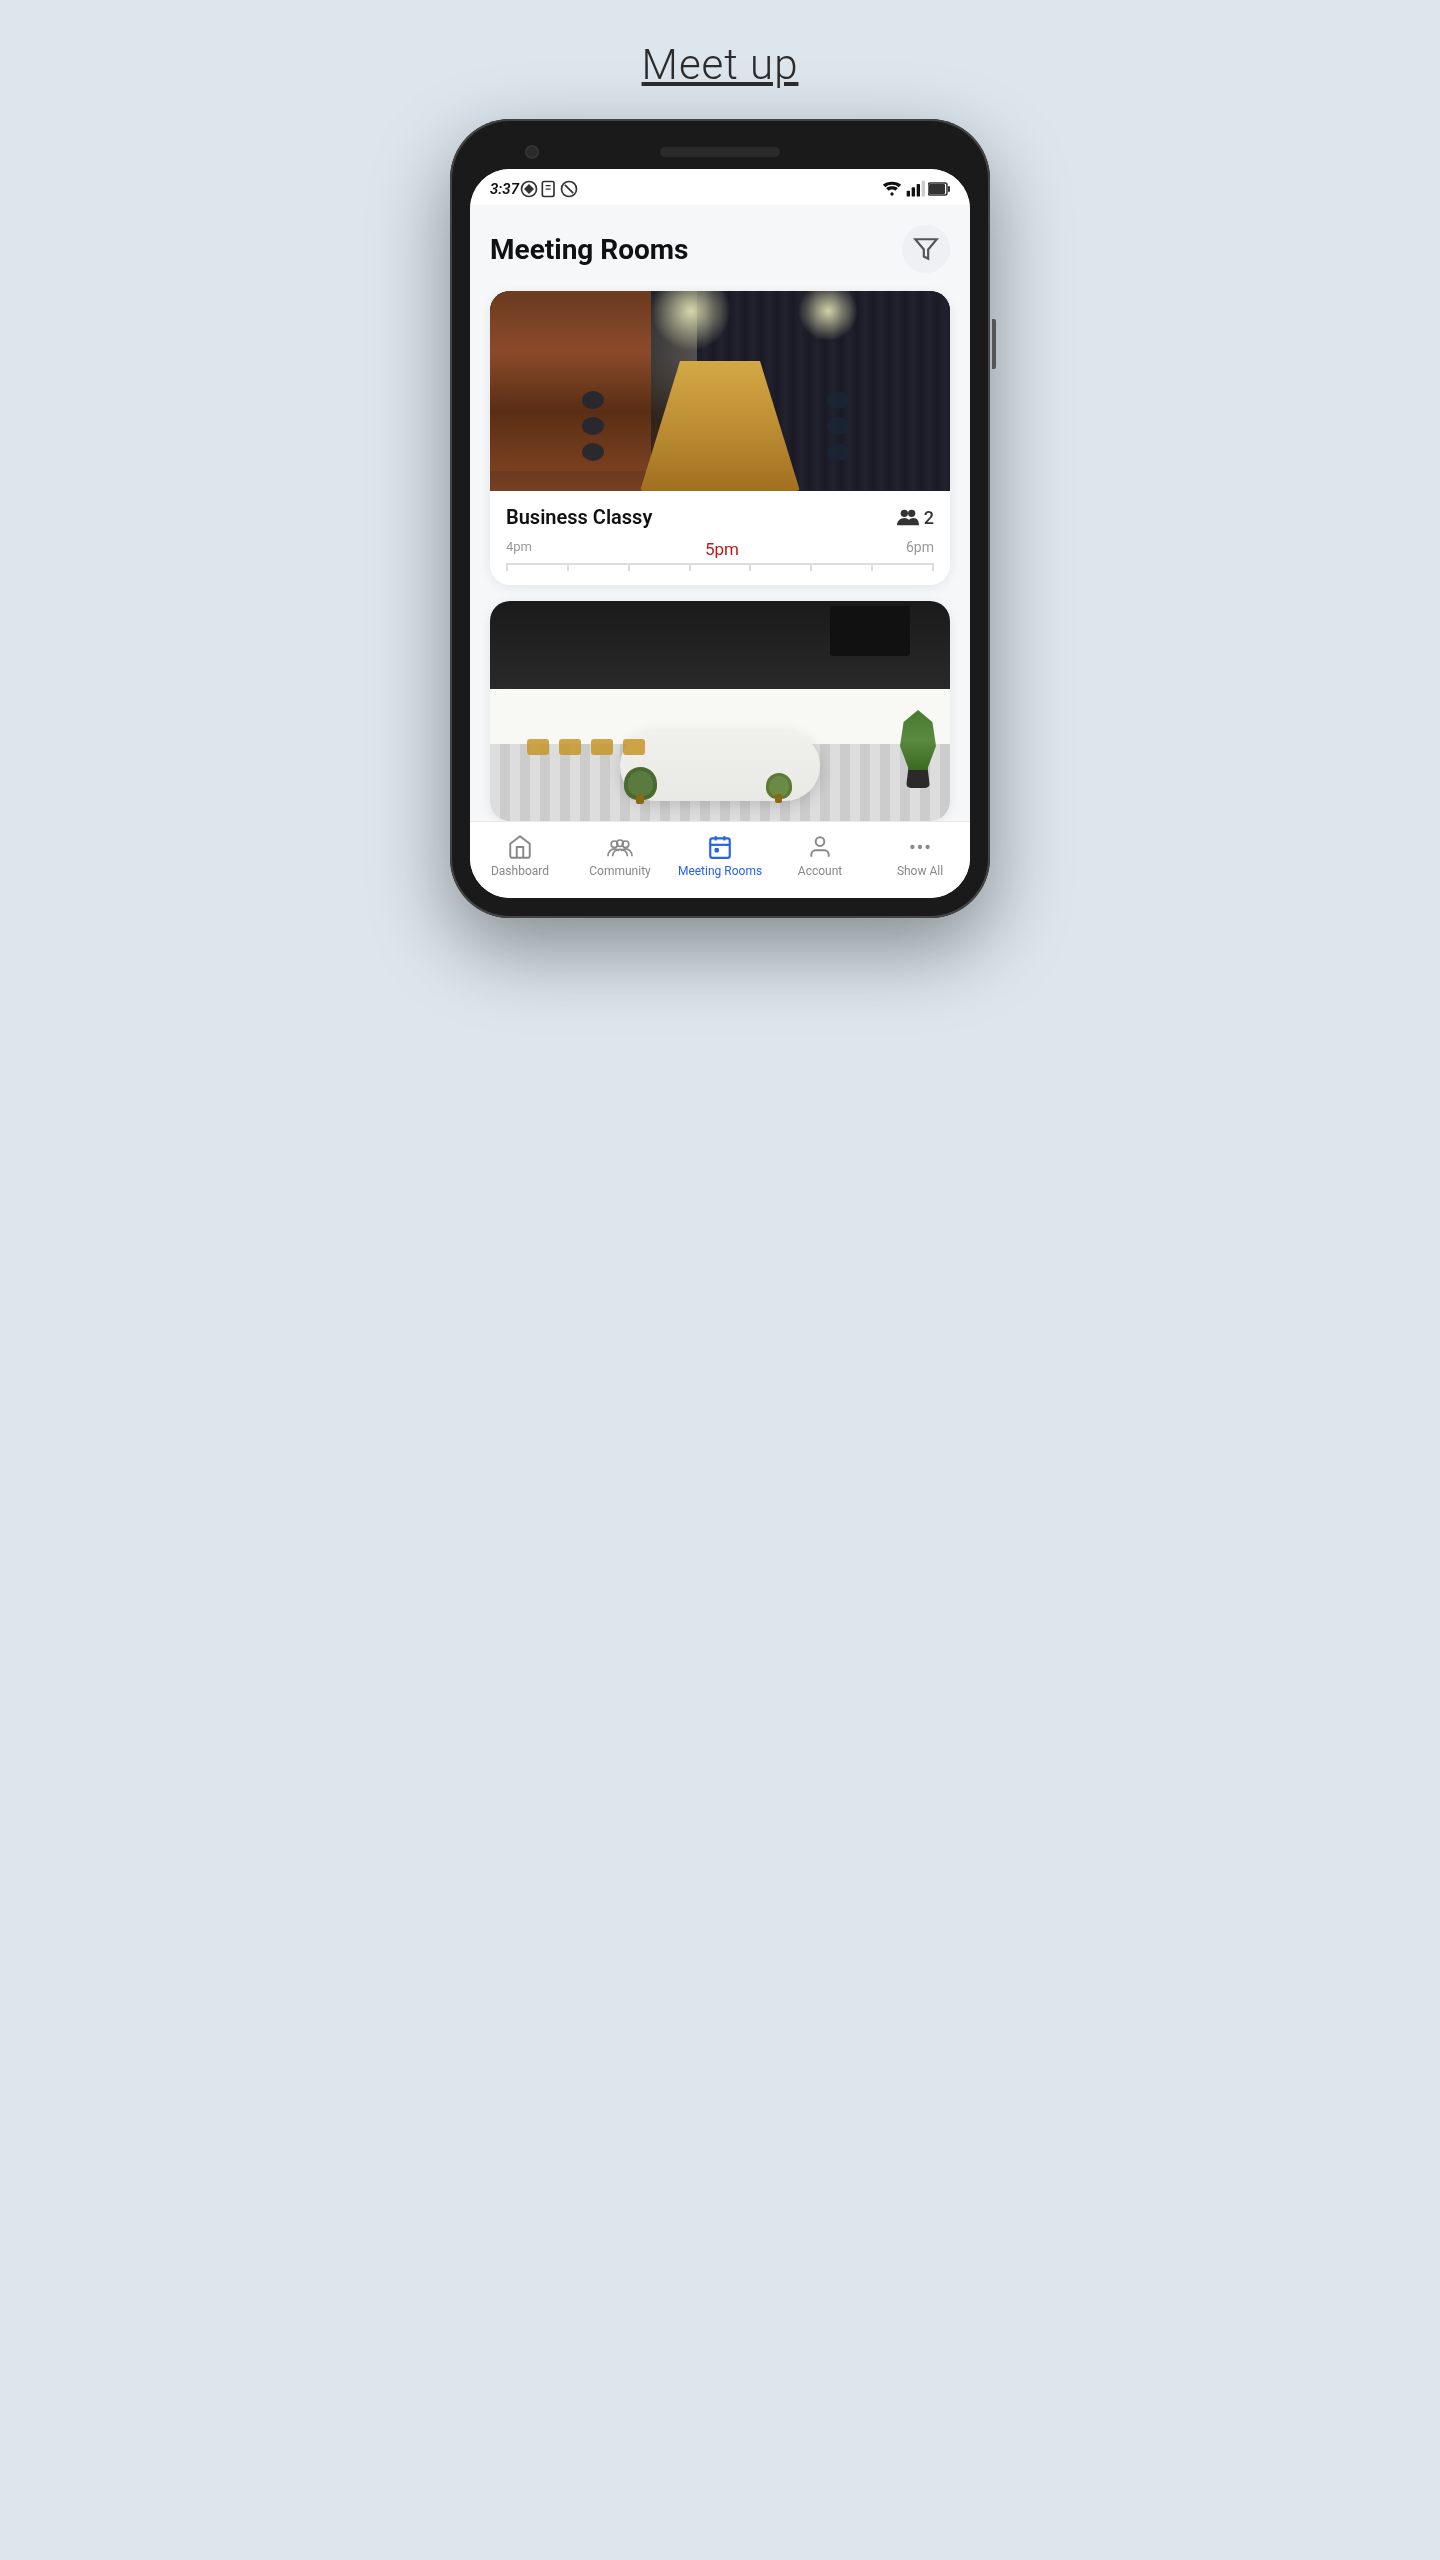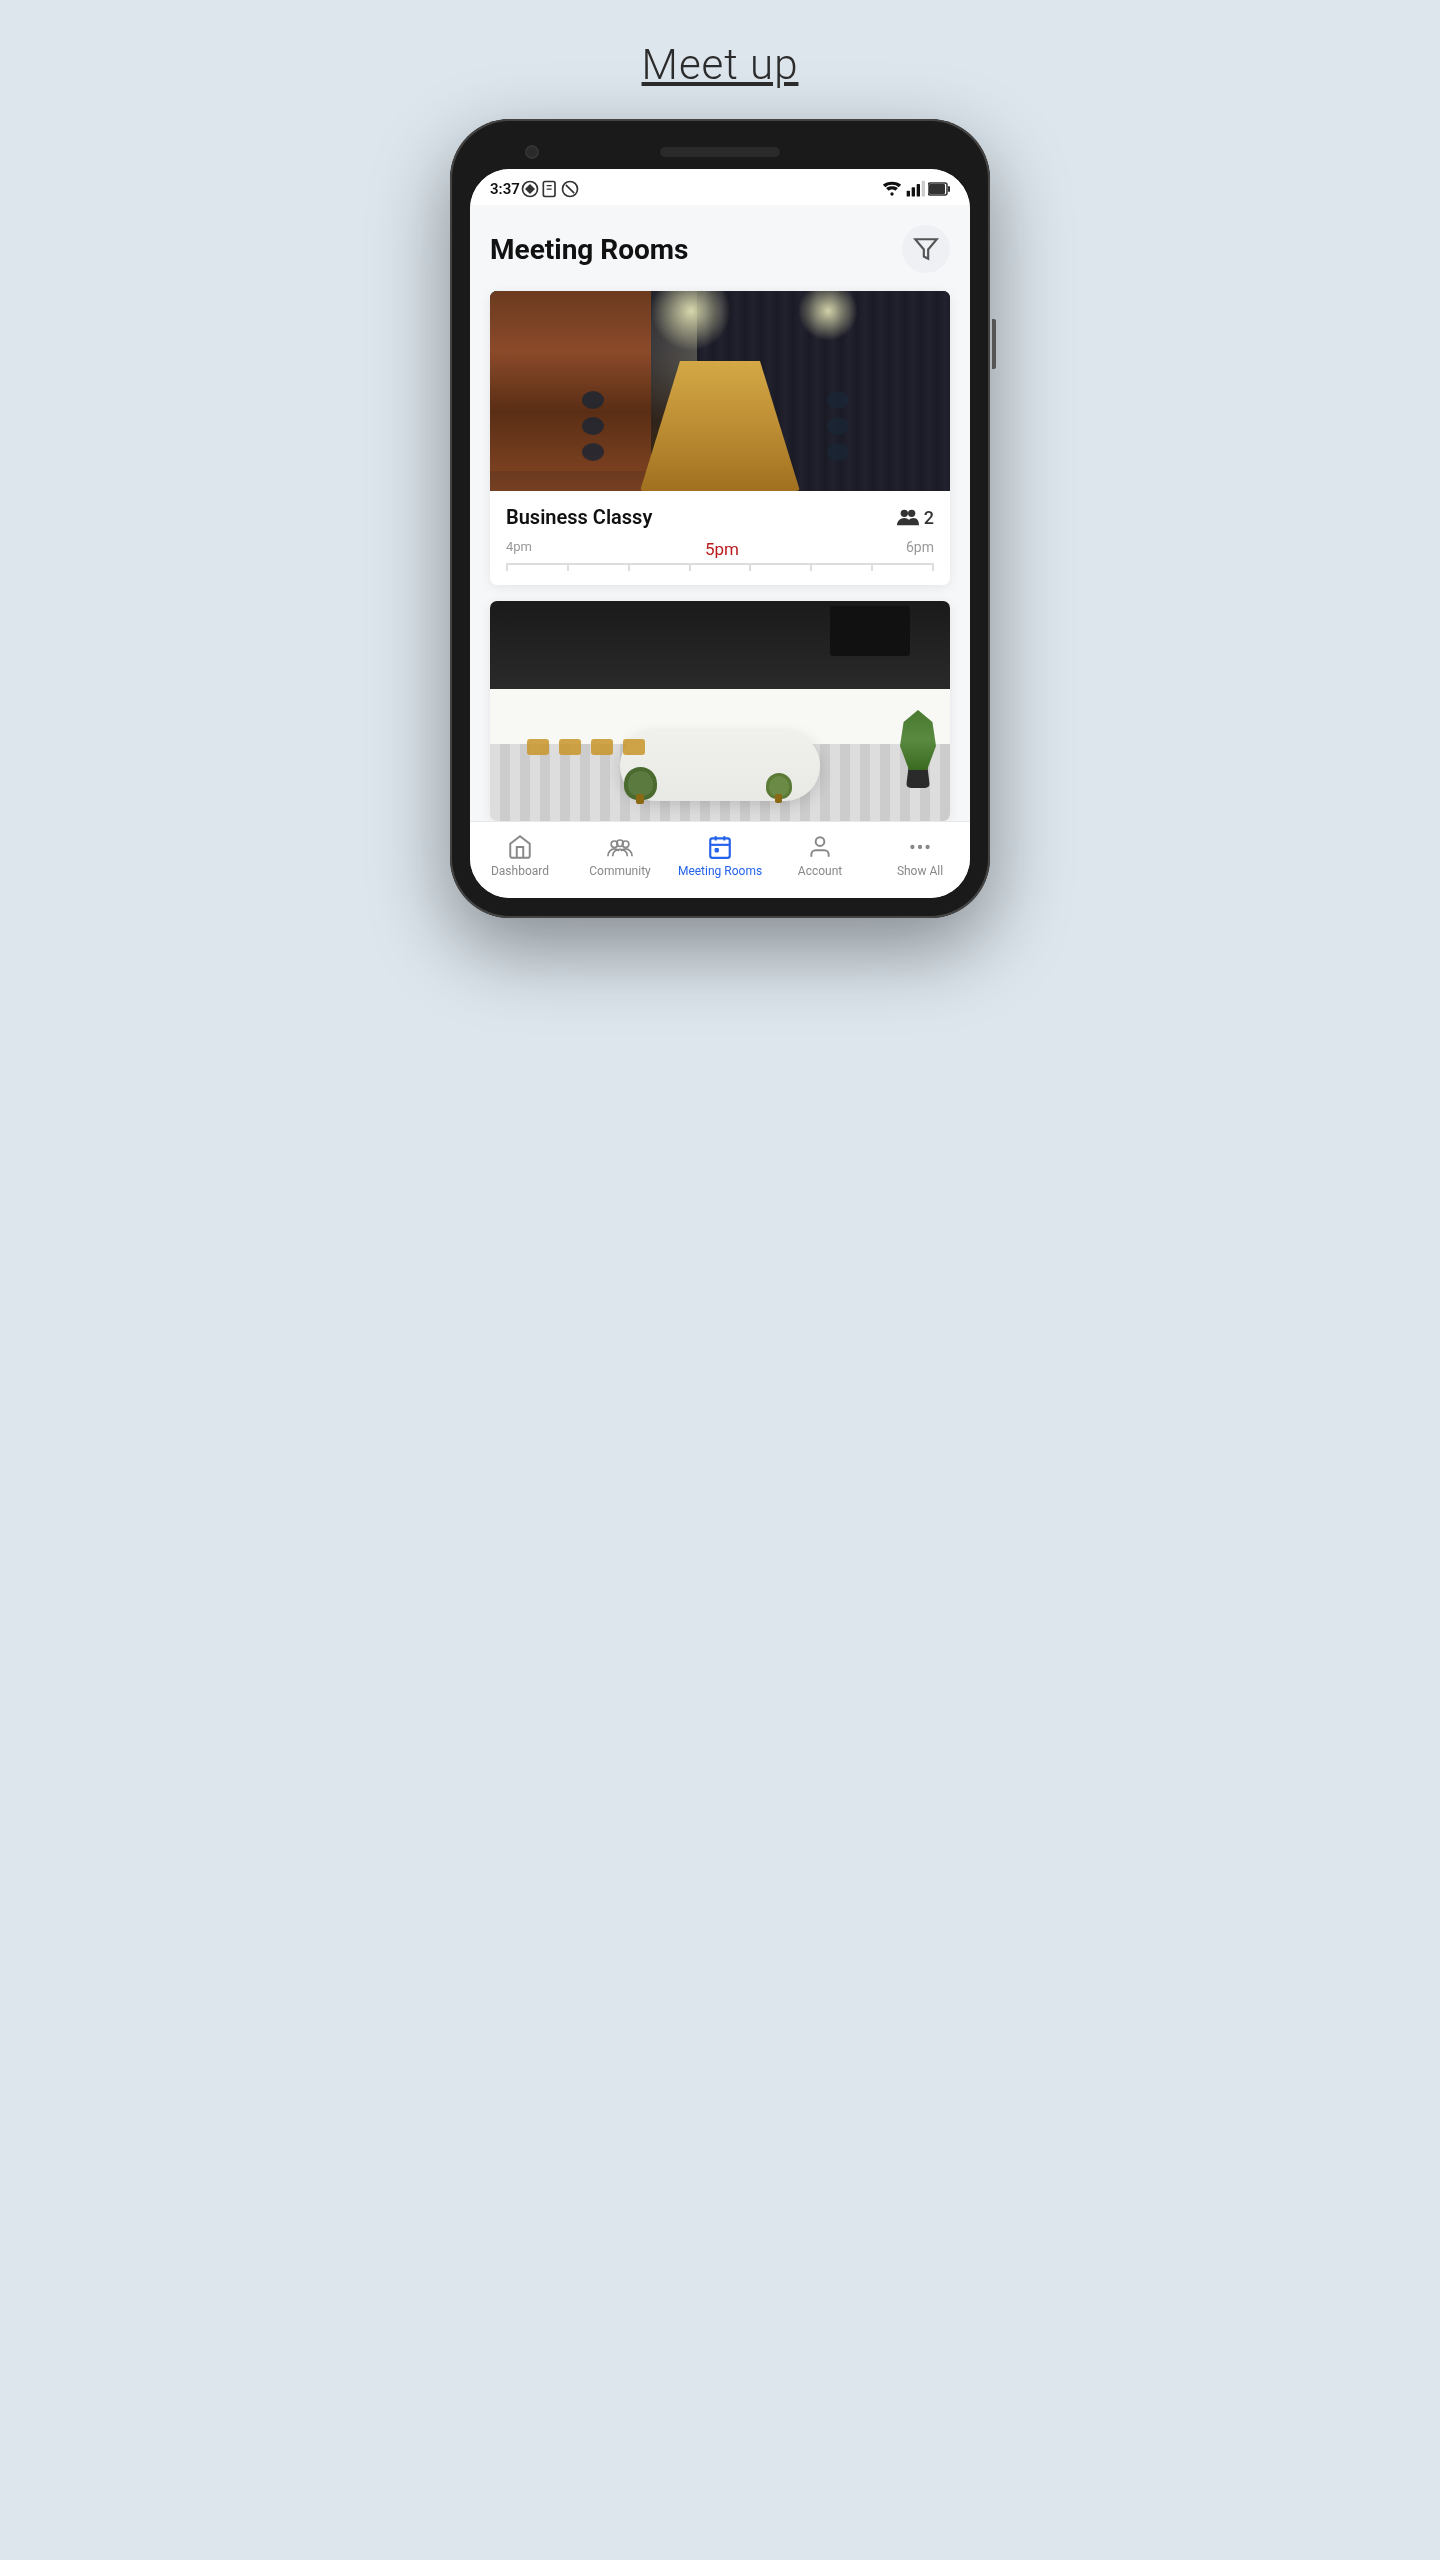--- a/index.html
+++ b/index.html
@@ -77,20 +77,21 @@
     .status-time {
       font-size: 15px;
       font-weight: 600;
       color: #111;
     }
 
     .status-left-icons {
       display: flex;
       align-items: center;
       gap: 0;
+      font-style: italic;
     }
 
     .status-right-icons {
       display: flex;
       align-items: center;
       gap: 3px;
     }
 
     
     .app-header {
@@ -207,21 +208,21 @@
       display: flex;
       align-items: center;
       justify-content: center;
       cursor: pointer;
       border: none;
     }
 
     
     .room-card {
       background: #fff;
-      border-radius: 7px;
+      border-radius: 20px;
       overflow: hidden;
       margin-bottom: 16px;
       box-shadow: 0 2px 12px rgba(0,0,0,0.08);
     }
 
     .room-image {
       width: 100%;
       height: 200px;
       position: relative;
       overflow: hidden;

